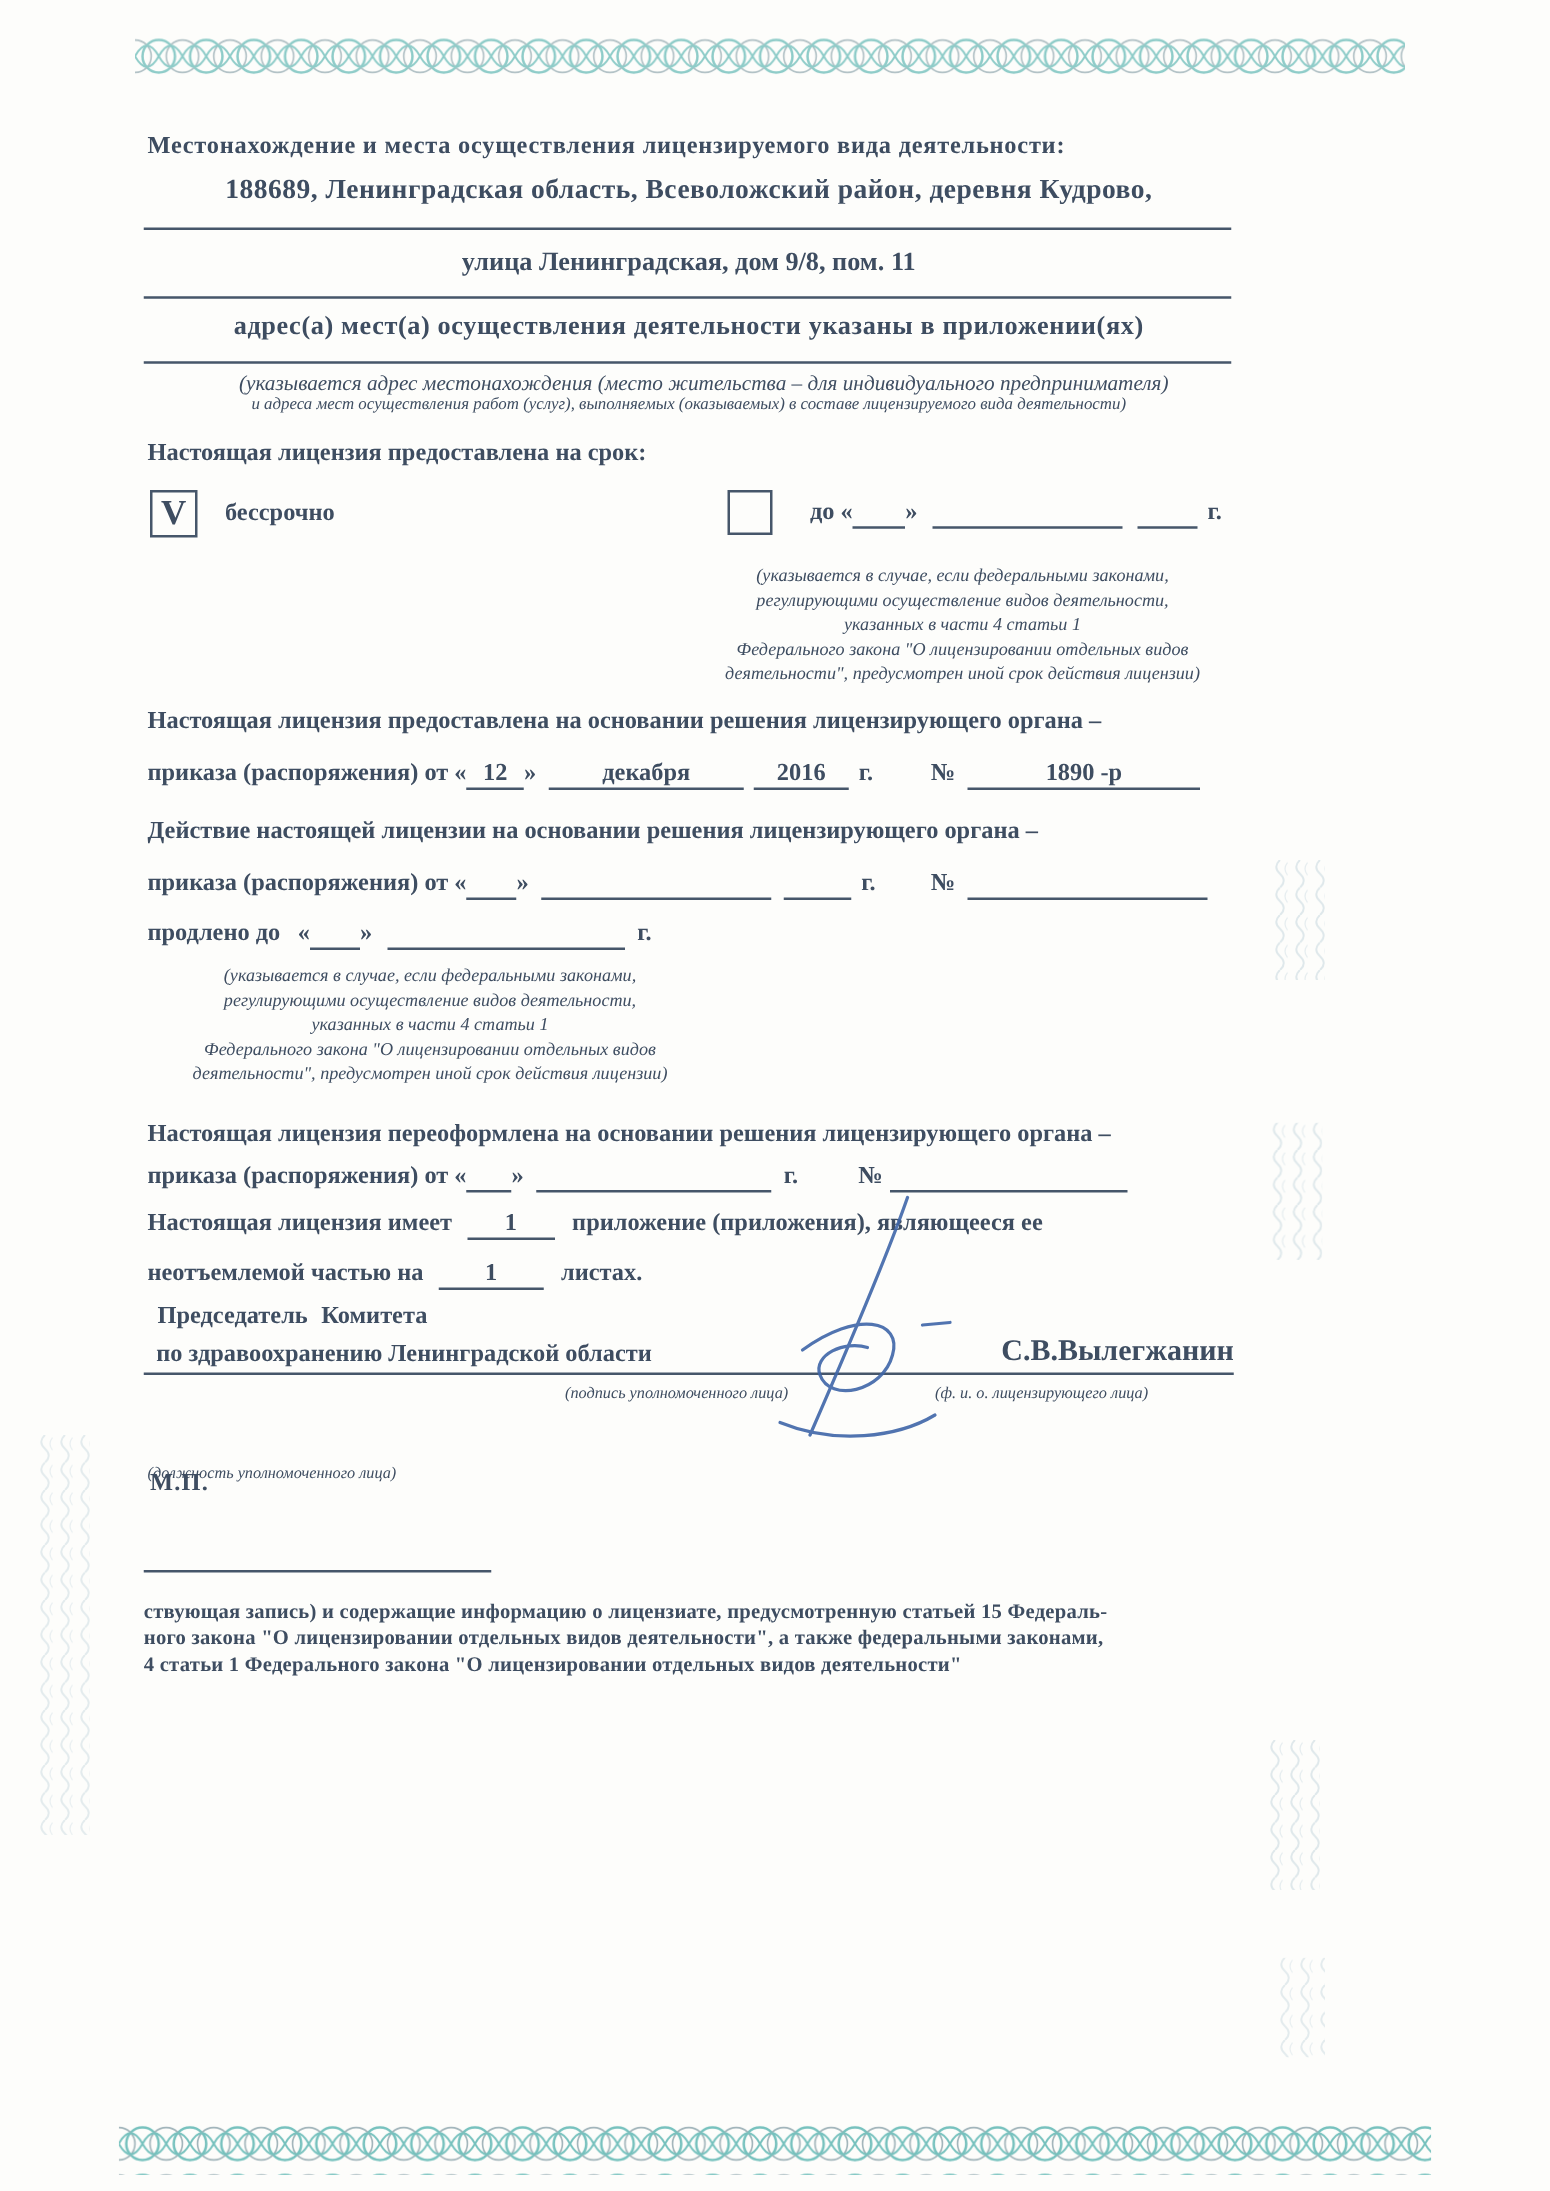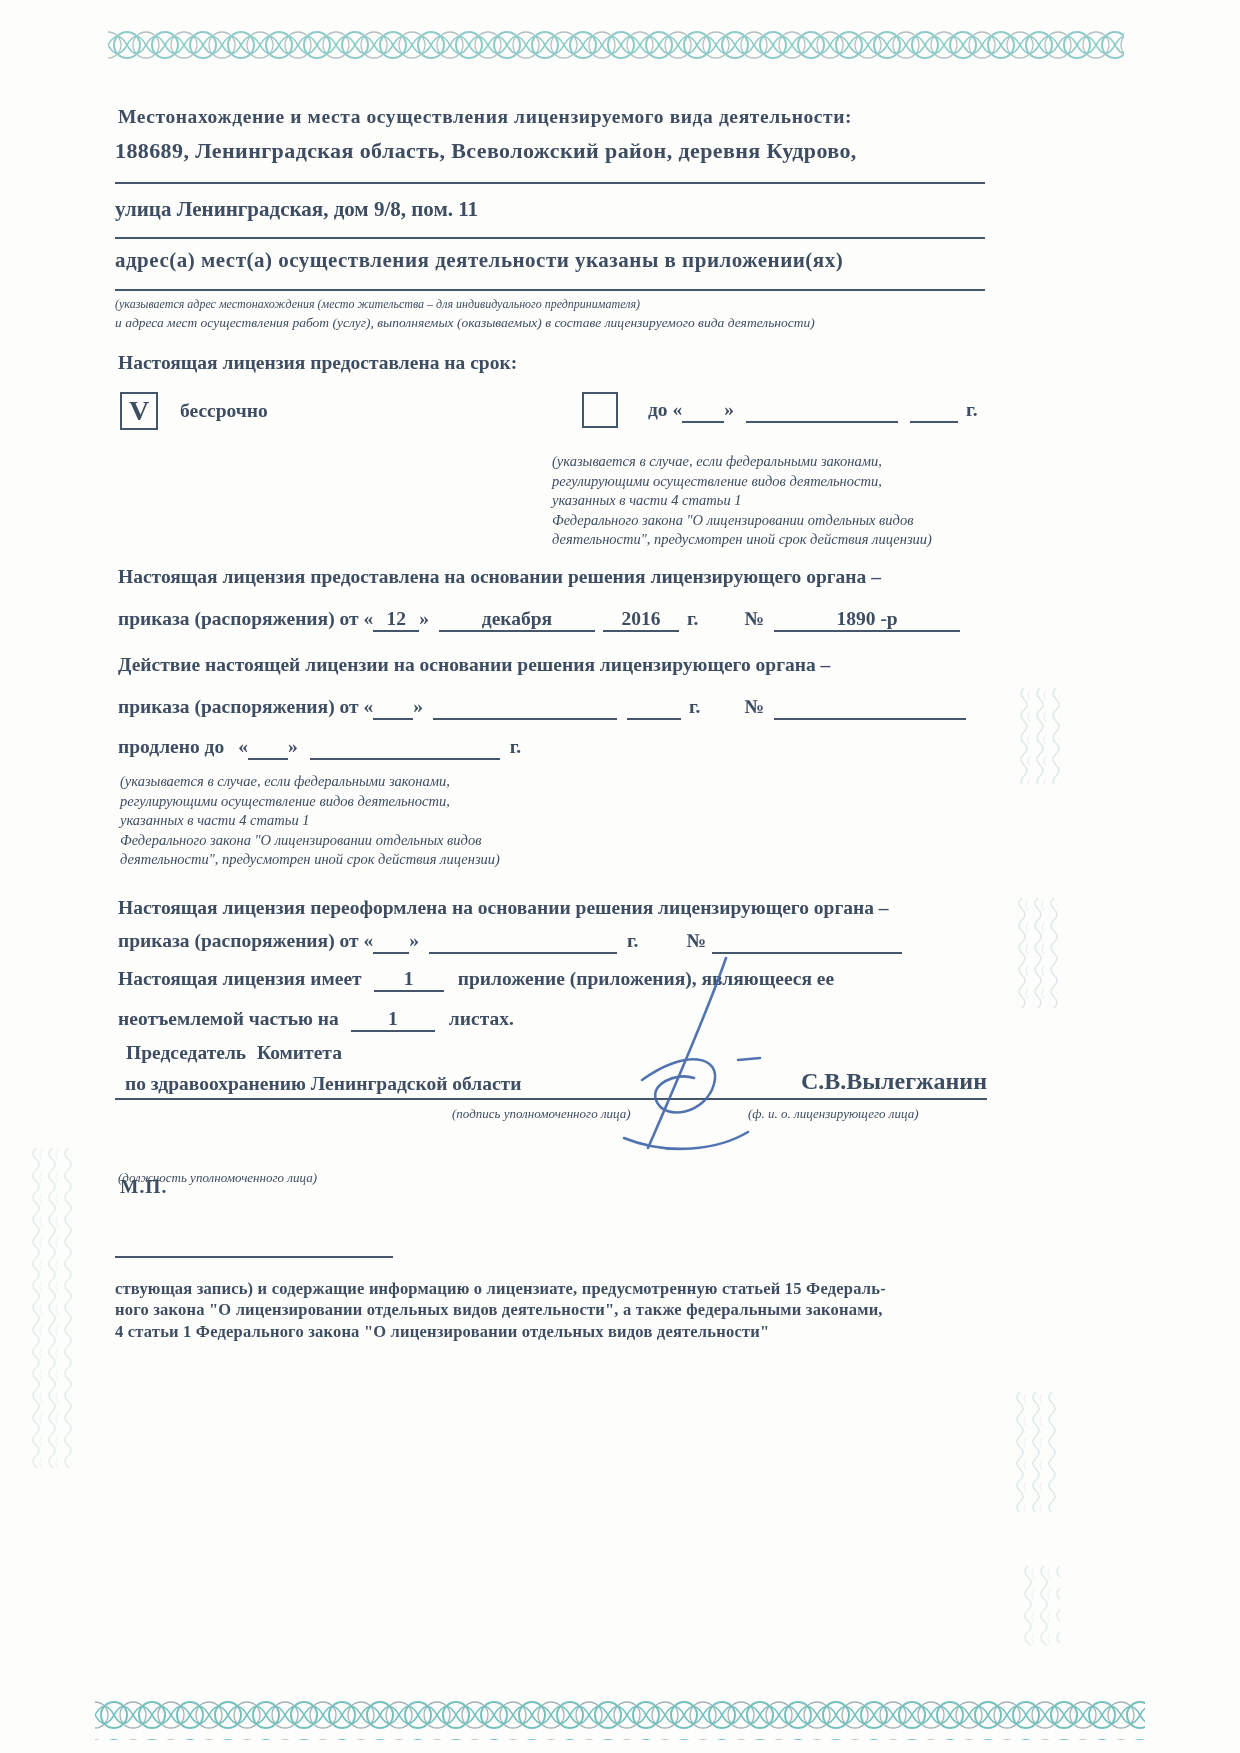--- a/index.html
+++ b/index.html
@@ -5,21 +5,21 @@
   * { margin:0; padding:0; box-sizing:border-box; }
   html,body { background:#ffffff; }
   .page {
     position:relative; width:1240px; height:1753px; margin:0 auto;
     background:#fdfdfb; color:#3e4d61; overflow:hidden;
     font-family:"Liberation Serif", serif;
   }
   .abs { position:absolute; }
   .b  { font-weight:bold; }
   .it { font-style:italic; }
-  .center { text-align:left; }
+  .center { text-align:center; }
   .row { white-space:nowrap; }
   .rule { border-top:2.5px solid #46566a; height:0; }
   .blank {
     display:inline-block; border-bottom:2px solid #46566a;
     text-align:center; vertical-align:baseline;
   }
   .blank .fill { font-weight:bold;margin-top:11px; }
   .checkbox {
     width:38px; height:38px; border:2.5px solid #46566a;
     text-align:center; background:#fdfdfb;
@@ -73,21 +73,21 @@
       <rect width="100%" height="100%" fill="url(#wm)"></rect>
     </svg>
 
   <div class="abs b" style="left:118px;top:106px;font-size:19.5px;letter-spacing:.6px">Местонахождение и места осуществления лицензируемого вида деятельности:</div>
   <div class="abs b center" style="left:115px;top:138px;width:872px;font-size:22px;letter-spacing:.4px">188689, Ленинградская область, Всеволожский район, деревня Кудрово,</div>
   <div class="abs rule" style="left:115px;top:182px;width:870px"></div>
   <div class="abs b center" style="left:115px;top:197px;width:872px;font-size:21px">улица Ленинградская, дом 9/8, пом. 11</div>
   <div class="abs rule" style="left:115px;top:237px;width:870px"></div>
   <div class="abs b center" style="left:115px;top:248px;width:872px;font-size:21px;letter-spacing:.5px">адрес(а) мест(а) осуществления деятельности указаны в приложении(ях)</div>
   <div class="abs rule" style="left:115px;top:289px;width:870px"></div>
-  <div class="abs it center" style="left:115px;top:297px;width:872px;font-size:12px">(указывается адрес местонахождения (место жительства – для индивидуального предпринимателя)</div>
+  <div class="abs it center" style="left:127px;top:297px;width:872px;font-size:17px">(указывается адрес местонахождения (место жительства – для индивидуального предпринимателя)</div>
   <div class="abs it center" style="left:115px;top:315px;width:872px;font-size:13.5px">и адреса мест осуществления работ (услуг), выполняемых (оказываемых) в составе лицензируемого вида деятельности)</div>
 
   <div class="abs b" style="left:118px;top:352px;font-size:19.5px">Настоящая лицензия предоставлена на срок:</div>
 
   <div class="abs checkbox" style="left:120px;top:392px">
     <span class="mark">V</span>
   </div>
   <div class="abs b" style="left:180px;top:400px;font-size:19.5px">бессрочно</div>
 
   <div class="abs checkbox empty" style="left:582px;top:392px"></div>

